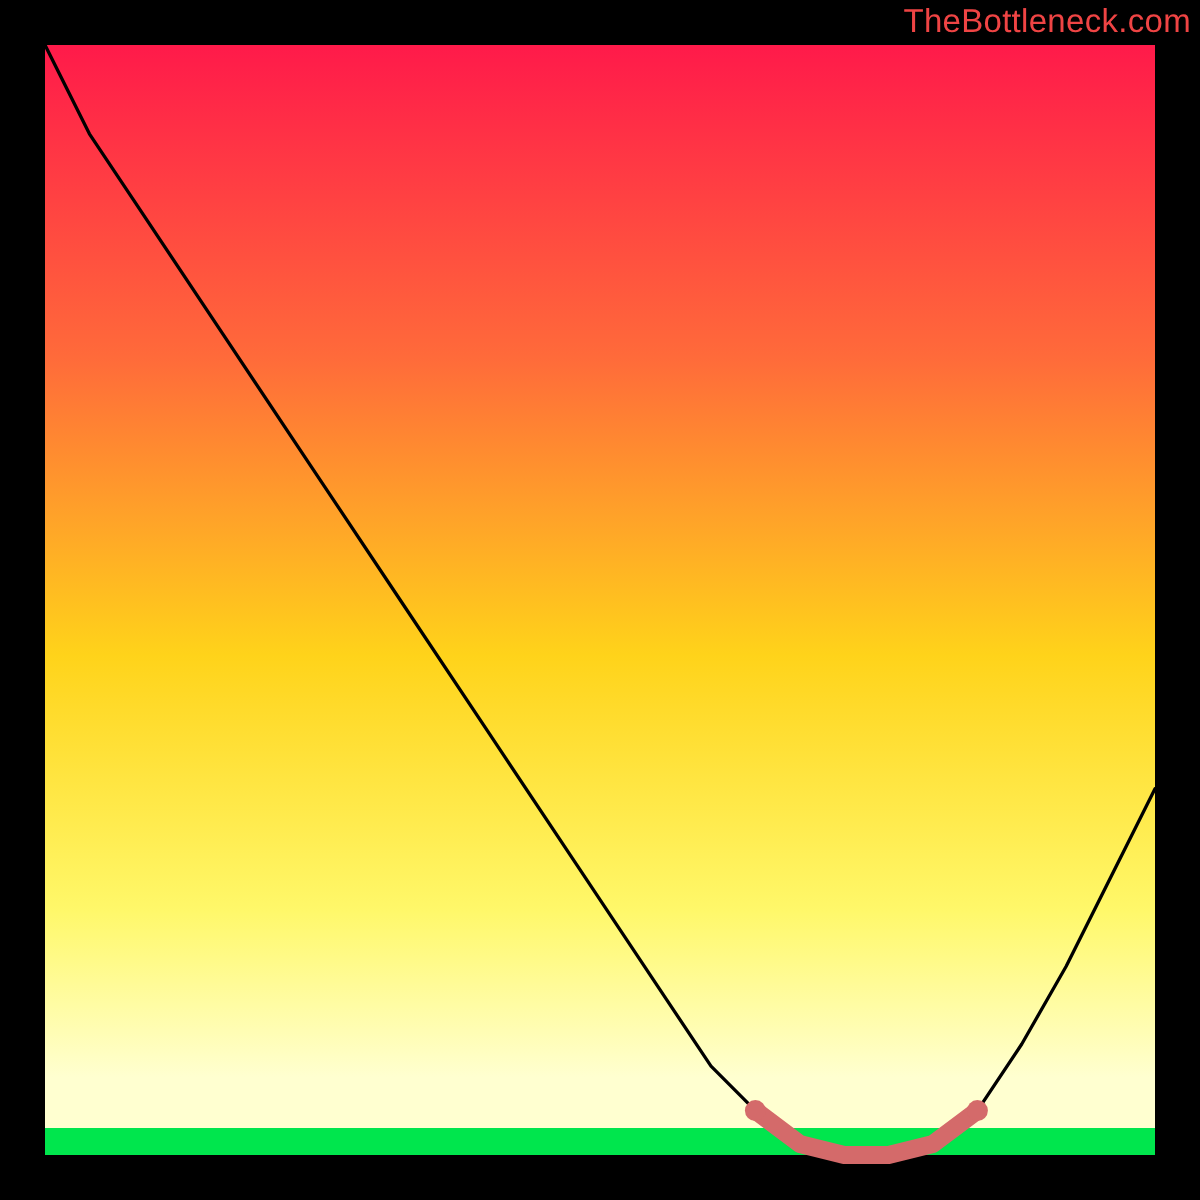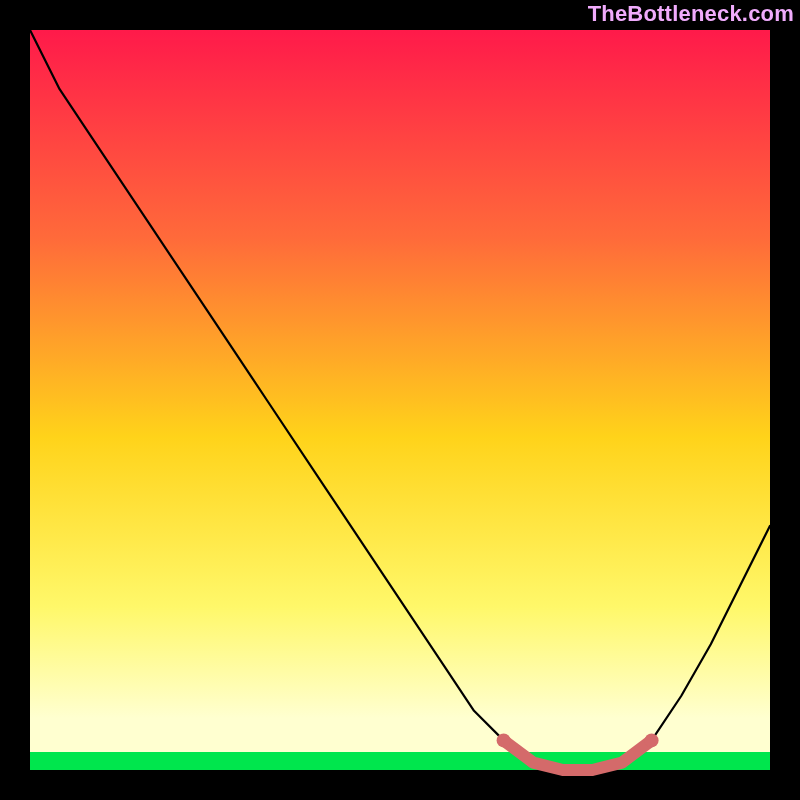--- a/index.html
+++ b/index.html
@@ -14,23 +14,23 @@
   .outer {
     width: 800px;
     height: 800px;
     background: #000;
     position: relative;
   }
   .watermark {
     position: absolute;
     top: 1px;
     right: 6px;
-    color: #f0abfc;
+    color: #ef4444;
     font-size: 22px;
-    font-weight: 700;
+    font-weight: 400;
     letter-spacing: 0.2px;
     z-index: 10;
     user-select: none;
   }
   svg {
     display: block;
   }
 </style>
 </head>
 <body>

